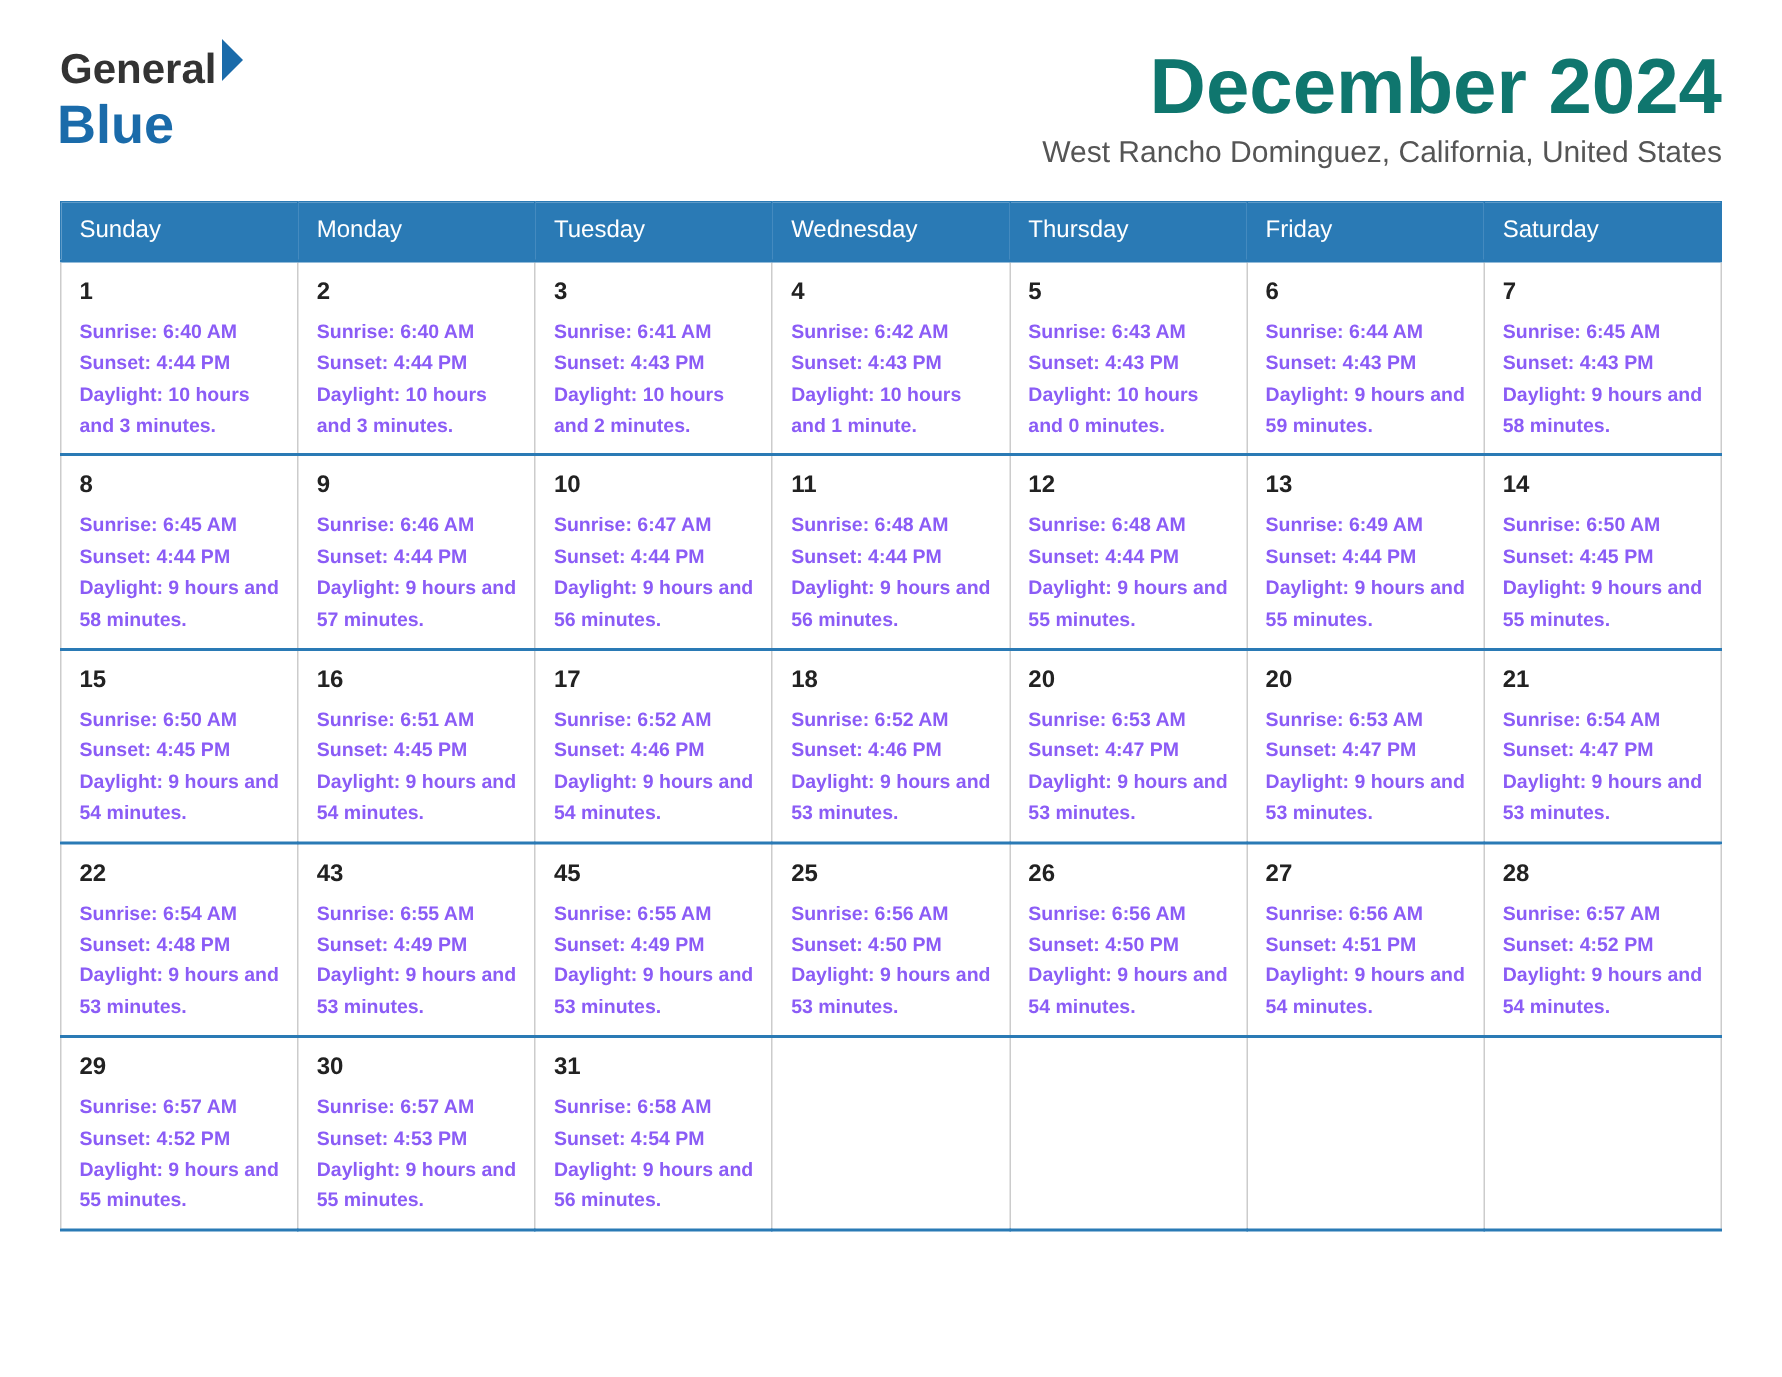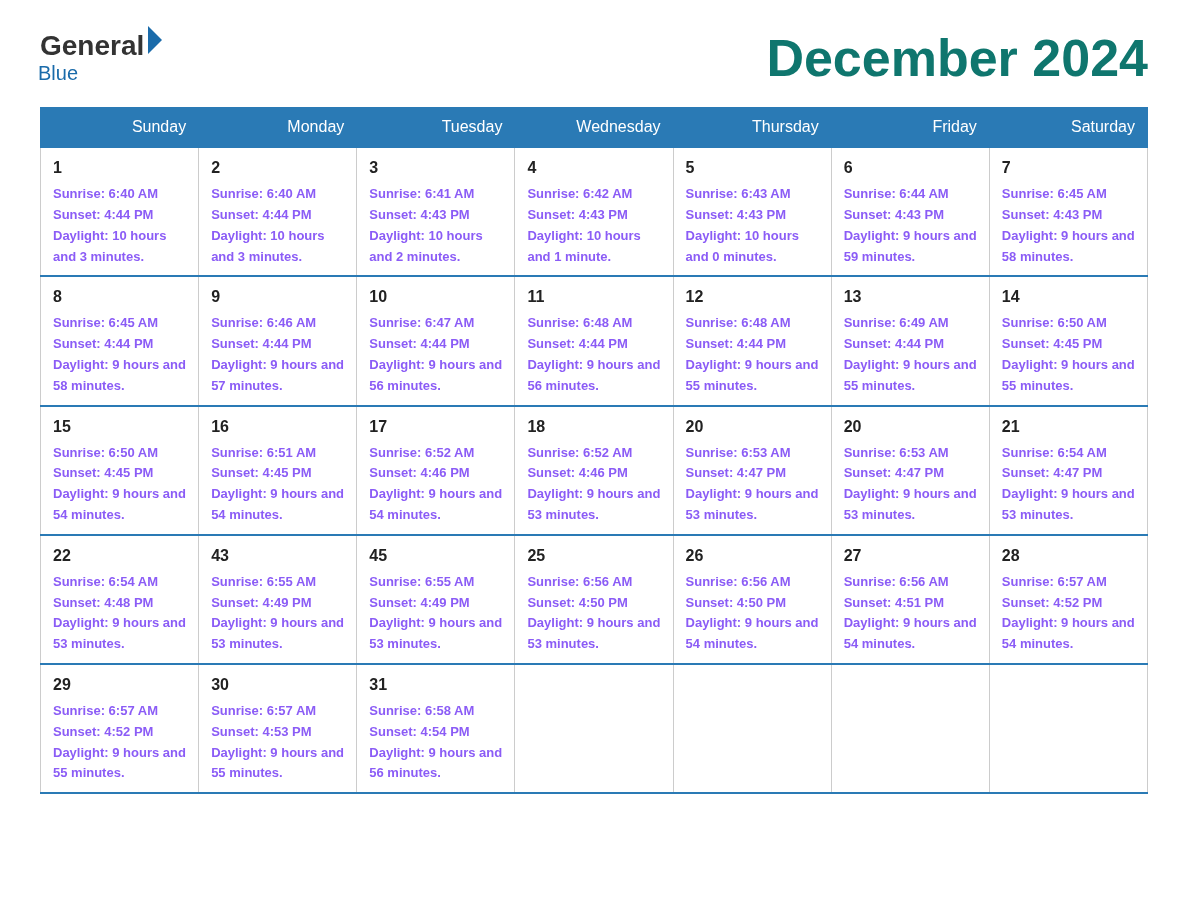--- a/index.html
+++ b/index.html
@@ -33,22 +33,22 @@
     .logo-arrow {
       width: 0;
       height: 0;
       border-left: 14px solid #1a6baa;
       border-top: 14px solid transparent;
       border-bottom: 14px solid transparent;
       margin-left: 4px;
       margin-top: -4px;
     }
     .logo-blue {
-      font-size: 20px;
-      font-weight: normal;
+      font-size: 36px;
+      font-weight: bold;
       color: #1a6baa;
       margin-left: -2px;
     }
     .title-section {
       text-align: right;
     }
     .month-title {
       font-size: 52px;
       font-weight: bold;
       color: #0f766e;
@@ -63,21 +63,21 @@
       width: 100%;
       border-collapse: collapse;
       border: 1px solid #2a7ab5;
     }
     .calendar-table th {
       background-color: #2a7ab5;
       color: #fff;
       font-size: 16px;
       font-weight: normal;
       padding: 10px 12px;
-      text-align: right;
+      text-align: left;
       border: 1px solid #2a7ab5;
     }
     .calendar-table td {
       vertical-align: top;
       padding: 8px 12px;
       border: 1px solid #ccc;
       width: 14.28%;
       min-height: 100px;
       font-size: 13px;
       color: #333;
@@ -109,20 +109,21 @@
 <div class="header-section">
   <div class="logo">
     <div class="logo-top">
       <span class="logo-general">General</span>
       <div class="logo-arrow"></div>
     </div>
     <span class="logo-blue">Blue</span>
   </div>
   <div class="title-section">
     <div class="month-title">December 2024</div>
+    <div class="location-title">West Rancho Dominguez, California, United States</div>
   </div>
 </div>
 
 <table class="calendar-table">
   <thead>
     <tr>
     <th>Sunday</th>
         <th>Monday</th>
         <th>Tuesday</th>
         <th>Wednesday</th>

